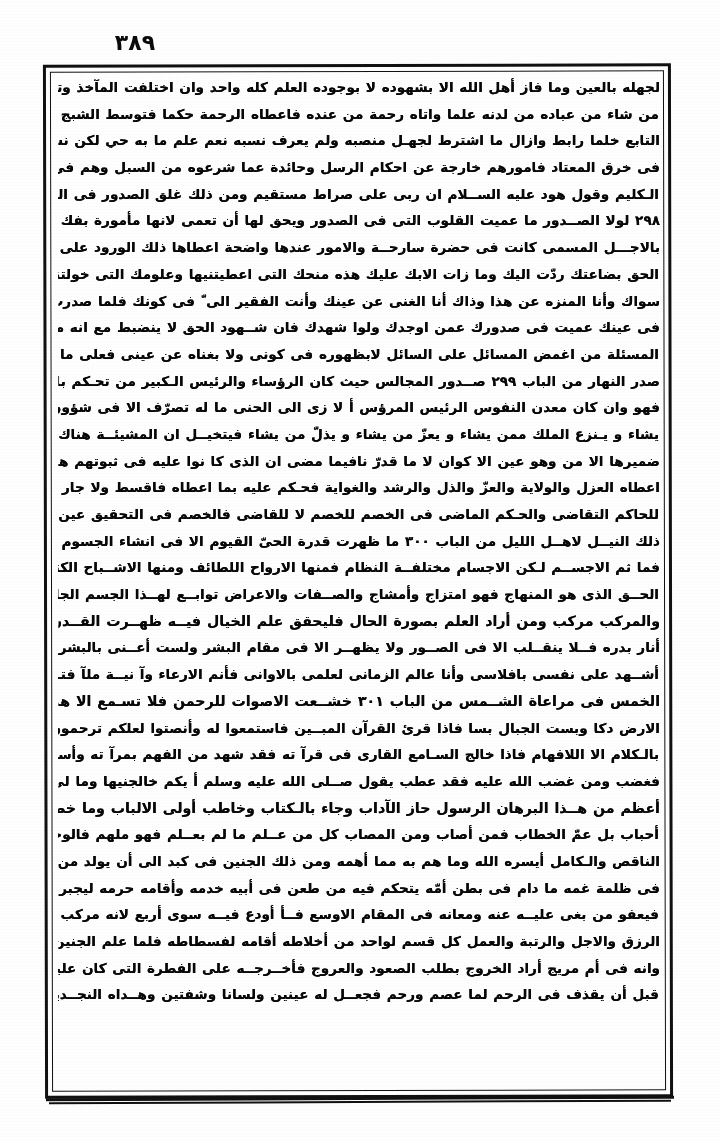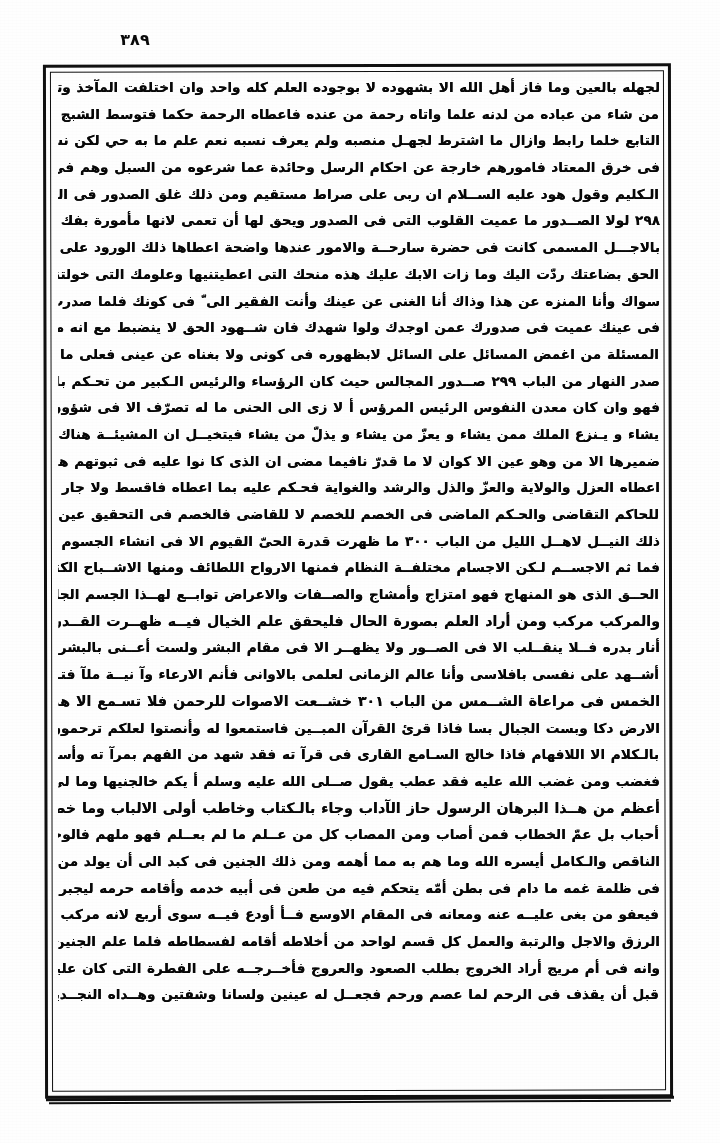--- a/index.html
+++ b/index.html
@@ -22,21 +22,21 @@
   }
 
   
   .folio {
     position: absolute;
     top: 30px;
     left: 90px;
     width: 90px;
     text-align: center;
     font-family: "DejaVu Sans", sans-serif;
-    font-size: 16px;
+    font-size: 22px;
     font-weight: 700;
     letter-spacing: 1px;
     color: #0a0a0a;
     direction: rtl;
   }
 
   
   .frame-outer {
     position: absolute;
     left: 44px;

